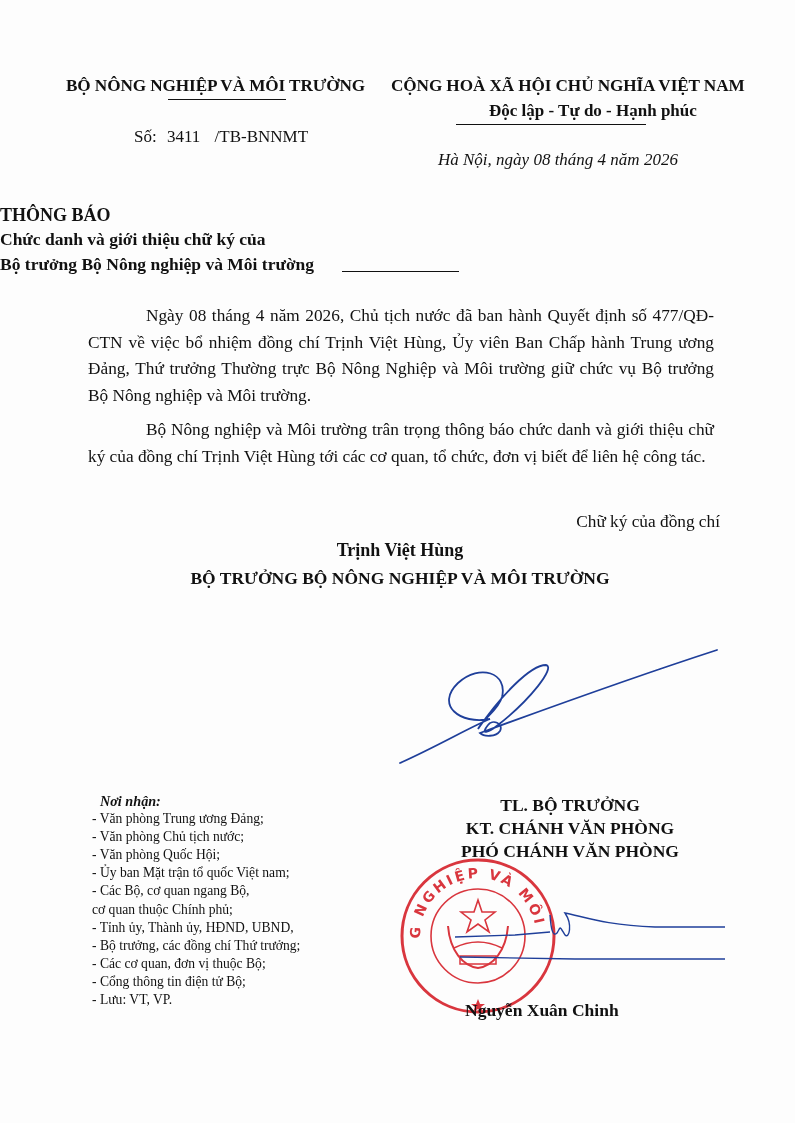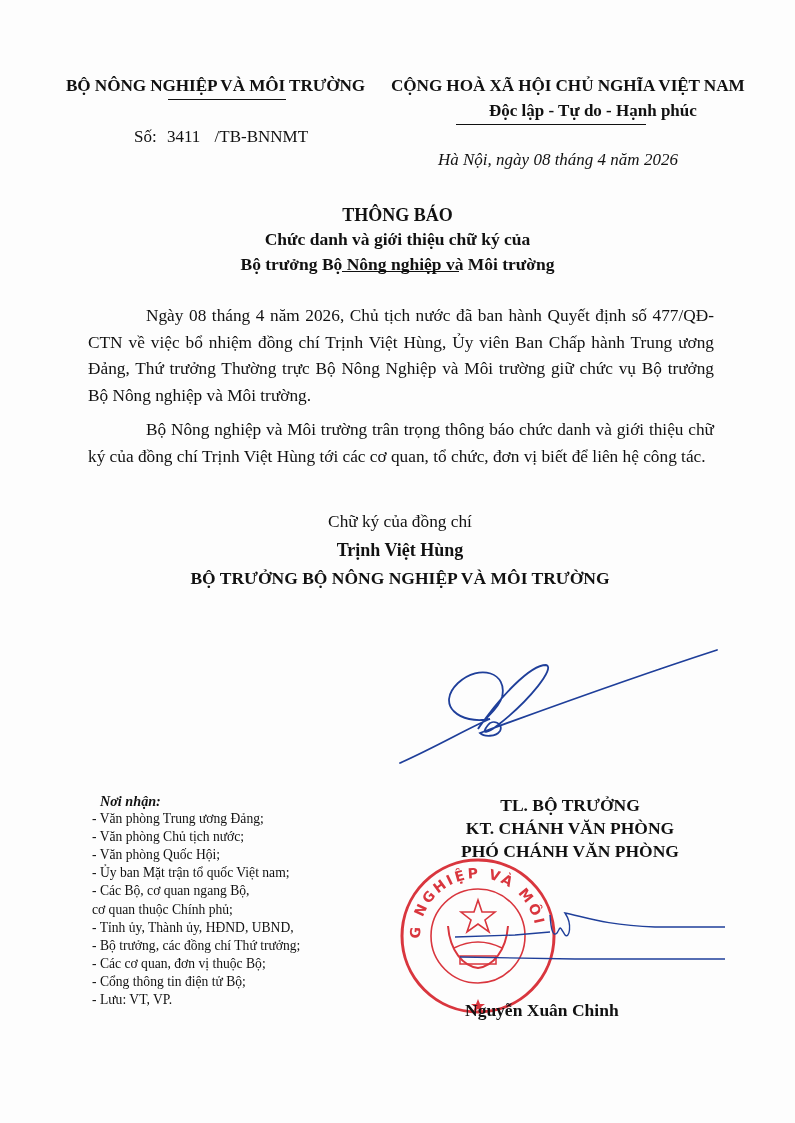--- a/index.html
+++ b/index.html
@@ -15,33 +15,33 @@
 
   
   .org-left { left:66px; top:76px; font-size:17.2px; font-weight:bold; white-space:nowrap; letter-spacing:-0.1px; }
   .org-right { left:391px; top:76px; font-size:17.2px; font-weight:bold; white-space:nowrap; letter-spacing:-0.1px; }
   .motto { left:445px; top:101px; font-size:17px; font-weight:bold; white-space:nowrap;margin-left:44px; }
   .docno { left:134px; top:127px; font-size:17px; white-space:nowrap; }
   .docno .num { margin:0 10px 0 6px; }
   .place { left:438px; top:150px; font-size:17px; font-style:italic; white-space:nowrap; }
 
   
-  .title-block { left:0; width:795px; top:203px; text-align:center; font-weight:bold; }
+  .title-block { left:0; width:795px; top:203px; text-align:left; font-weight:bold; }
   .title-block .t1 { font-size:18px; line-height:24px; }
   .title-block .t2 { font-size:17.5px; line-height:25px; }
 
   
   .body-text { left:88px; width:626px; font-size:17.3px; line-height:26.5px; text-align:justify; }
   .body-text p { margin:0; text-indent:58px; }
   .p1 { top:303px; }
   .p2 { top:417px; }
 
   
   .sig-block { left:80px; width:640px; top:508px; text-align:center; }
-  .sig-block .s1 { font-size:17.3px; line-height:28px; }
+  .sig-block .s1 { font-size:17.3px; line-height:28px;text-align:right; }
   .sig-block .s2 { font-size:18px; font-weight:bold; line-height:28px; }
   .sig-block .s3 { font-size:17.5px; font-weight:bold; line-height:28px; }
 
   .signature { left:380px; top:645px; width:350px; height:120px; }
 
   
   .recipients { left:92px; top:792px; font-size:13.6px; line-height:18.1px; }
   .recipients .head { font-weight:bold; font-style:italic; font-size:14.2px; padding-left:8px; }
   .recipients .item { white-space:nowrap; }
 

